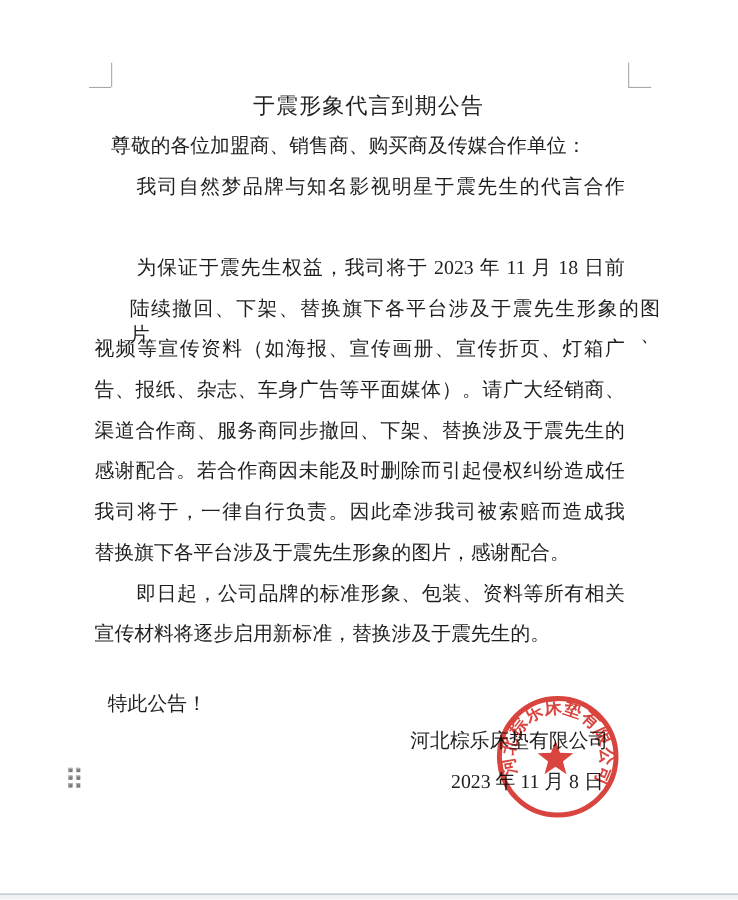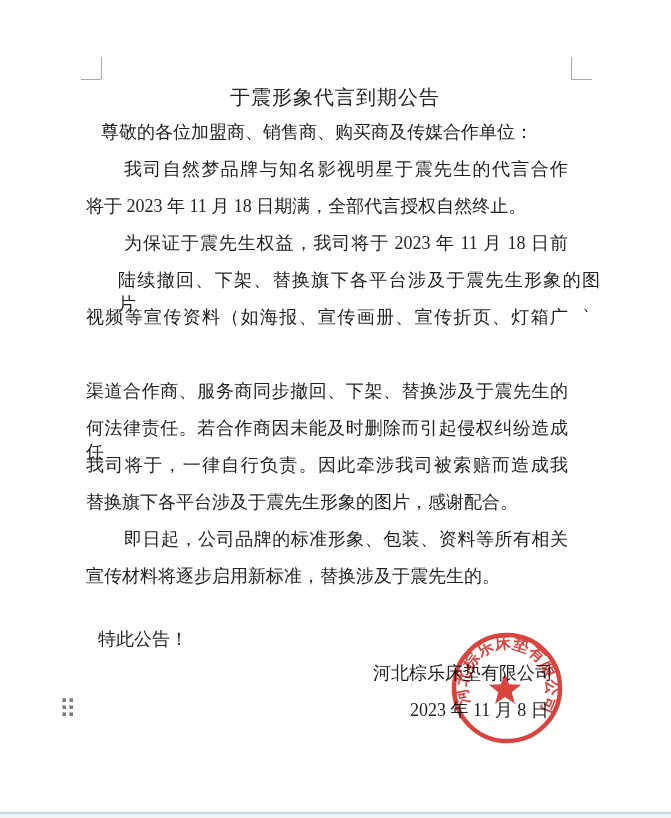--- a/index.html
+++ b/index.html
@@ -70,27 +70,27 @@
 
   <div class="mark" style="left:101px; top:57px; width:1px; height:22px;"></div>
   <div class="mark" style="left:81px;  top:79px; width:20px; height:1px;"></div>
   <div class="mark" style="left:571px; top:57px; width:1px; height:22px;"></div>
   <div class="mark" style="left:571px; top:79px; width:21px; height:1px;"></div>
 
   <div class="line title" style="top:84px;">于震形象代言到期公告</div>
   <div class="line" style="left:101px; top:120px;">尊敬的各位加盟商、销售商、购买商及传媒合作单位：</div>
 
   <div class="line just indent" style="top:157px;">我司自然梦品牌与知名影视明星于震先生的代言合作</div>
-  <div class="line" style="left:86px; top:194px;">将于 2023 年 11 月 18 日期满，全部代言授权自然终止。</div>
 
   <div class="line just indent" style="top:231px;">为保证于震先生权益，我司将于 2023 年 11 月 18 日前</div>
   <div class="line just" style="top:268px;margin-left:32px;">陆续撤回、下架、替换旗下各平台涉及于震先生形象的图片、</div>
   <div class="line just" style="top:305px;">视频等宣传资料（如海报、宣传画册、宣传折页、灯箱广</div>
+  <div class="line just" style="top:342px;">告、报纸、杂志、车身广告等平面媒体）。请广大经销商、</div>
   <div class="line just" style="top:379px;">渠道合作商、服务商同步撤回、下架、替换涉及于震先生的</div>
-  <div class="line just" style="top:416px;">何法律责任。若合作商因未能及时删除而引起侵权纠纷造成任</div>
+  <div class="line just" style="top:416px;">感谢配合。若合作商因未能及时删除而引起侵权纠纷造成任</div>
   <div class="line just" style="top:453px;">我司将于，一律自行负责。因此牵涉我司被索赔而造成我</div>
   <div class="line" style="left:86px; top:490px;">替换旗下各平台涉及于震先生形象的图片，感谢配合。</div>
 
   <div class="line just indent" style="top:527px;">即日起，公司品牌的标准形象、包装、资料等所有相关</div>
   <div class="line" style="left:86px; top:564px;">宣传材料将逐步启用新标准，替换涉及于震先生的。</div>
 
   <div class="line" style="left:98px;  top:627px;">特此公告！</div>
   <div class="line" style="left:373px; top:661px;">河北棕乐床垫有限公司</div>
   <div class="line" style="left:410px; top:698px;">2023 年 11 月 8 日</div>
 

